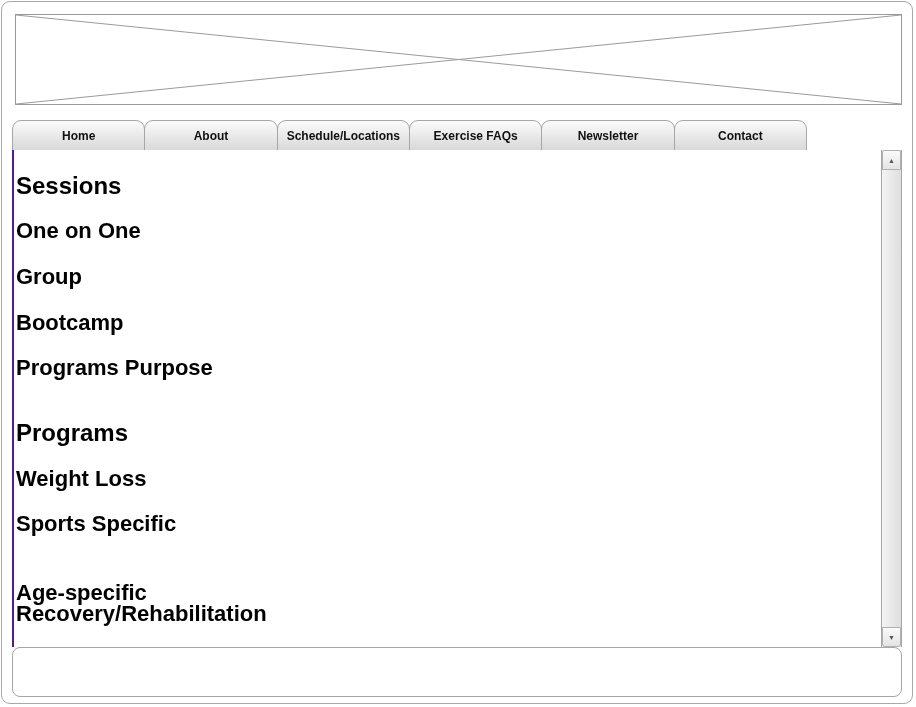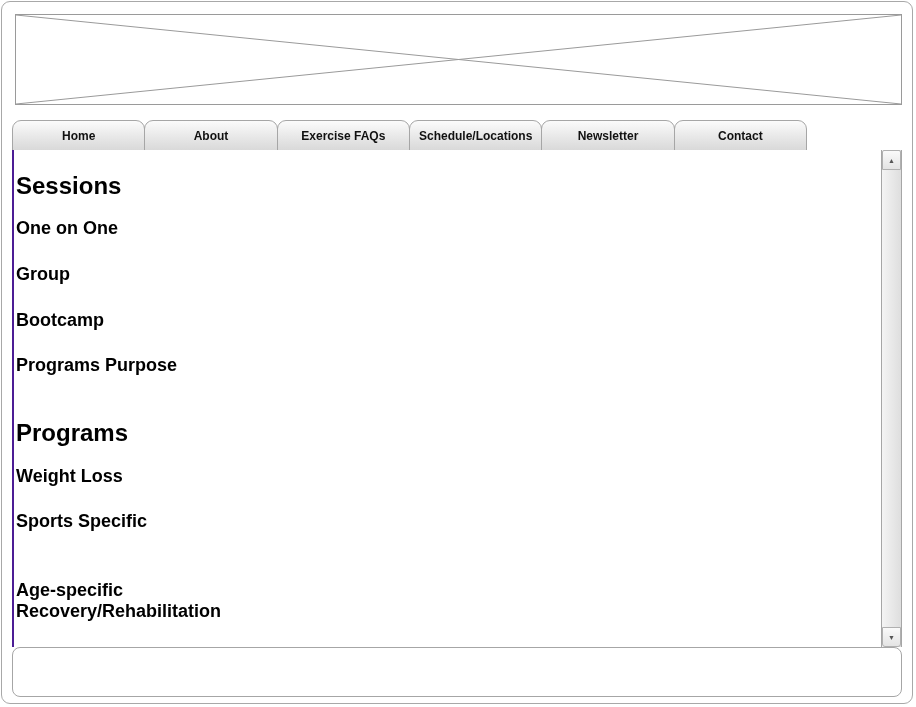--- a/index.html
+++ b/index.html
@@ -32,21 +32,21 @@
     }
     .content {
       position: absolute; left: 12px; top: 150px; width: 890px; height: 497px;
       border-left: 2px solid #4c1d95; box-sizing: border-box; background: #fff;
     }
     .scroll-area { position: absolute; left: 2px; top: 0; right: 22px; bottom: 0; overflow: hidden; }
     h2.section {
       margin: 0; position: absolute; left: 0; font-size: 24px; font-weight: bold; color: #000;
     }
     .item {
-      position: absolute; left: 0; font-size: 18px; font-weight: bold; color: #000; cursor: pointer; text-align: right;
+      position: absolute; left: 0; font-size: 22px; font-weight: bold; color: #000; cursor: pointer; text-align: right;
     }
     .scrollbar {
       position: absolute; right: 0; top: 0; width: 21px; height: 497px;
       border-left: 1px solid #a6a6a6; border-right: 1px solid #a6a6a6; box-sizing: border-box;
       background: linear-gradient(90deg, #f4f4f4, #dedede);
     }
     .sb-btn {
       position: absolute; left: 0; width: 19px; height: 20px; box-sizing: border-box;
       background: linear-gradient(#fafafa, #e4e4e4); border: 1px solid #b0b0b0;
       display: flex; align-items: center; justify-content: center; font-size: 7px; color: #555;
@@ -71,24 +71,24 @@
 </div>
 
 <div class="tabs">
   <div class="tab">
       <span>Home</span>
     </div>
   <div class="tab">
       <span>About</span>
     </div>
   <div class="tab">
-      <span>Exercise FAQs</span>
+      <span>Schedule/Locations</span>
     </div>
   <div class="tab">
-      <span>Schedule/Locations</span>
+      <span>Exercise FAQs</span>
     </div>
   <div class="tab">
       <span>Newsletter</span>
     </div>
   <div class="tab">
       <span>Contact</span>
     </div>
 </div>
 
 <div class="content">

